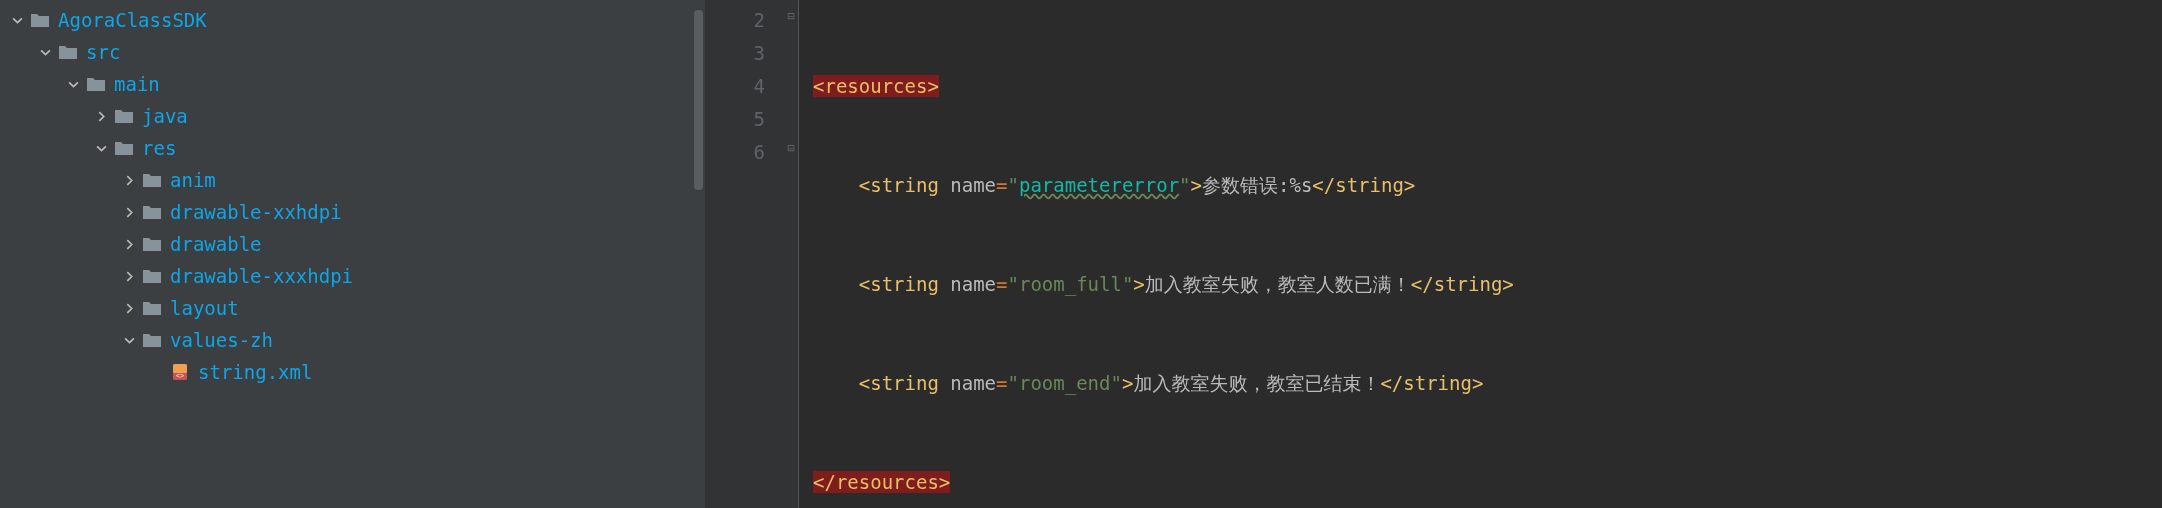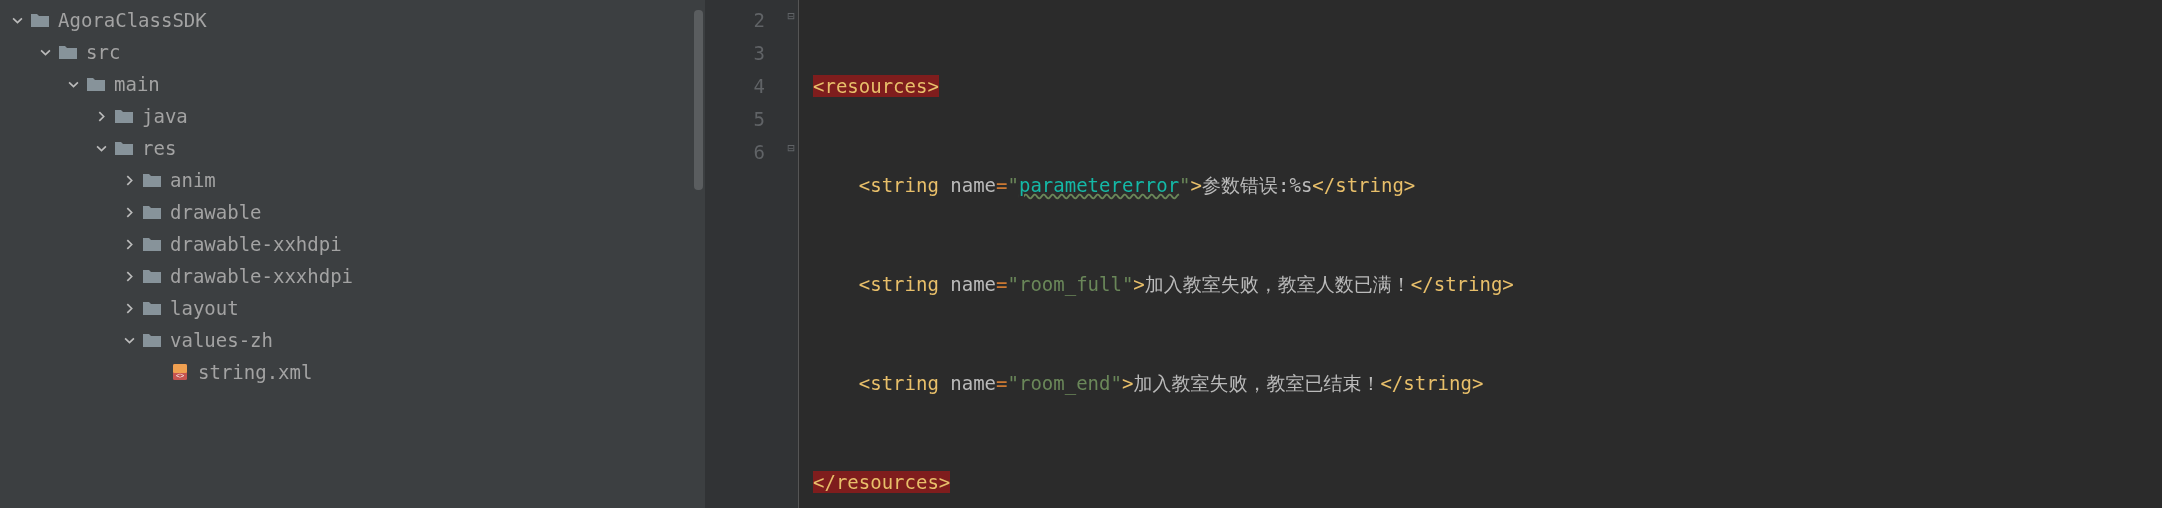--- a/index.html
+++ b/index.html
@@ -64,21 +64,21 @@
       margin-right: 8px;
     }
     .file-icon {
       width: 20px;
       height: 18px;
       display: inline-flex;
       align-items: center;
       justify-content: center;
       margin-right: 8px;
     }
-    .tree-label { color: #a3a3a3; font-size: 19px; }
+    .tree-label { color: #0ea5e9; font-size: 19px; }
     
     .editor {
       flex: 1;
       background: #2b2b2b;
       display: flex;
       position: relative;
     }
     .gutter {
       width: 78px;
       background: #313335;
@@ -221,35 +221,35 @@
         <span class="chevron">
           <svg viewBox="0 0 10 10">
             <path d="M3 1 L7 5 L3 9" stroke="#bbbbbb" stroke-width="1.5" fill="none"></path>
           </svg>
         </span>
         <span class="folder-icon">
           <svg viewBox="0 0 20 16" width="20" height="16">
             <path d="M1 2 L7 2 L9 4 L19 4 L19 15 L1 15 Z" fill="#87939a"></path>
           </svg>
         </span>
+        <span class="tree-label">drawable-xxhdpi</span>
+      </div>
+      <div class="tree-row">
+        <span class="indent" style="width: 112px;"></span>
+        <span class="chevron">
+          <svg viewBox="0 0 10 10">
+            <path d="M3 1 L7 5 L3 9" stroke="#bbbbbb" stroke-width="1.5" fill="none"></path>
+          </svg>
+        </span>
+        <span class="folder-icon">
+          <svg viewBox="0 0 20 16" width="20" height="16">
+            <path d="M1 2 L7 2 L9 4 L19 4 L19 15 L1 15 Z" fill="#87939a"></path>
+          </svg>
+        </span>
         <span class="tree-label">drawable</span>
-      </div>
-      <div class="tree-row">
-        <span class="indent" style="width: 112px;"></span>
-        <span class="chevron">
-          <svg viewBox="0 0 10 10">
-            <path d="M3 1 L7 5 L3 9" stroke="#bbbbbb" stroke-width="1.5" fill="none"></path>
-          </svg>
-        </span>
-        <span class="folder-icon">
-          <svg viewBox="0 0 20 16" width="20" height="16">
-            <path d="M1 2 L7 2 L9 4 L19 4 L19 15 L1 15 Z" fill="#87939a"></path>
-          </svg>
-        </span>
-        <span class="tree-label">drawable-xxhdpi</span>
       </div>
       <div class="tree-row">
         <span class="indent" style="width: 112px;"></span>
         <span class="chevron">
           <svg viewBox="0 0 10 10">
             <path d="M3 1 L7 5 L3 9" stroke="#bbbbbb" stroke-width="1.5" fill="none"></path>
           </svg>
         </span>
         <span class="folder-icon">
           <svg viewBox="0 0 20 16" width="20" height="16">

